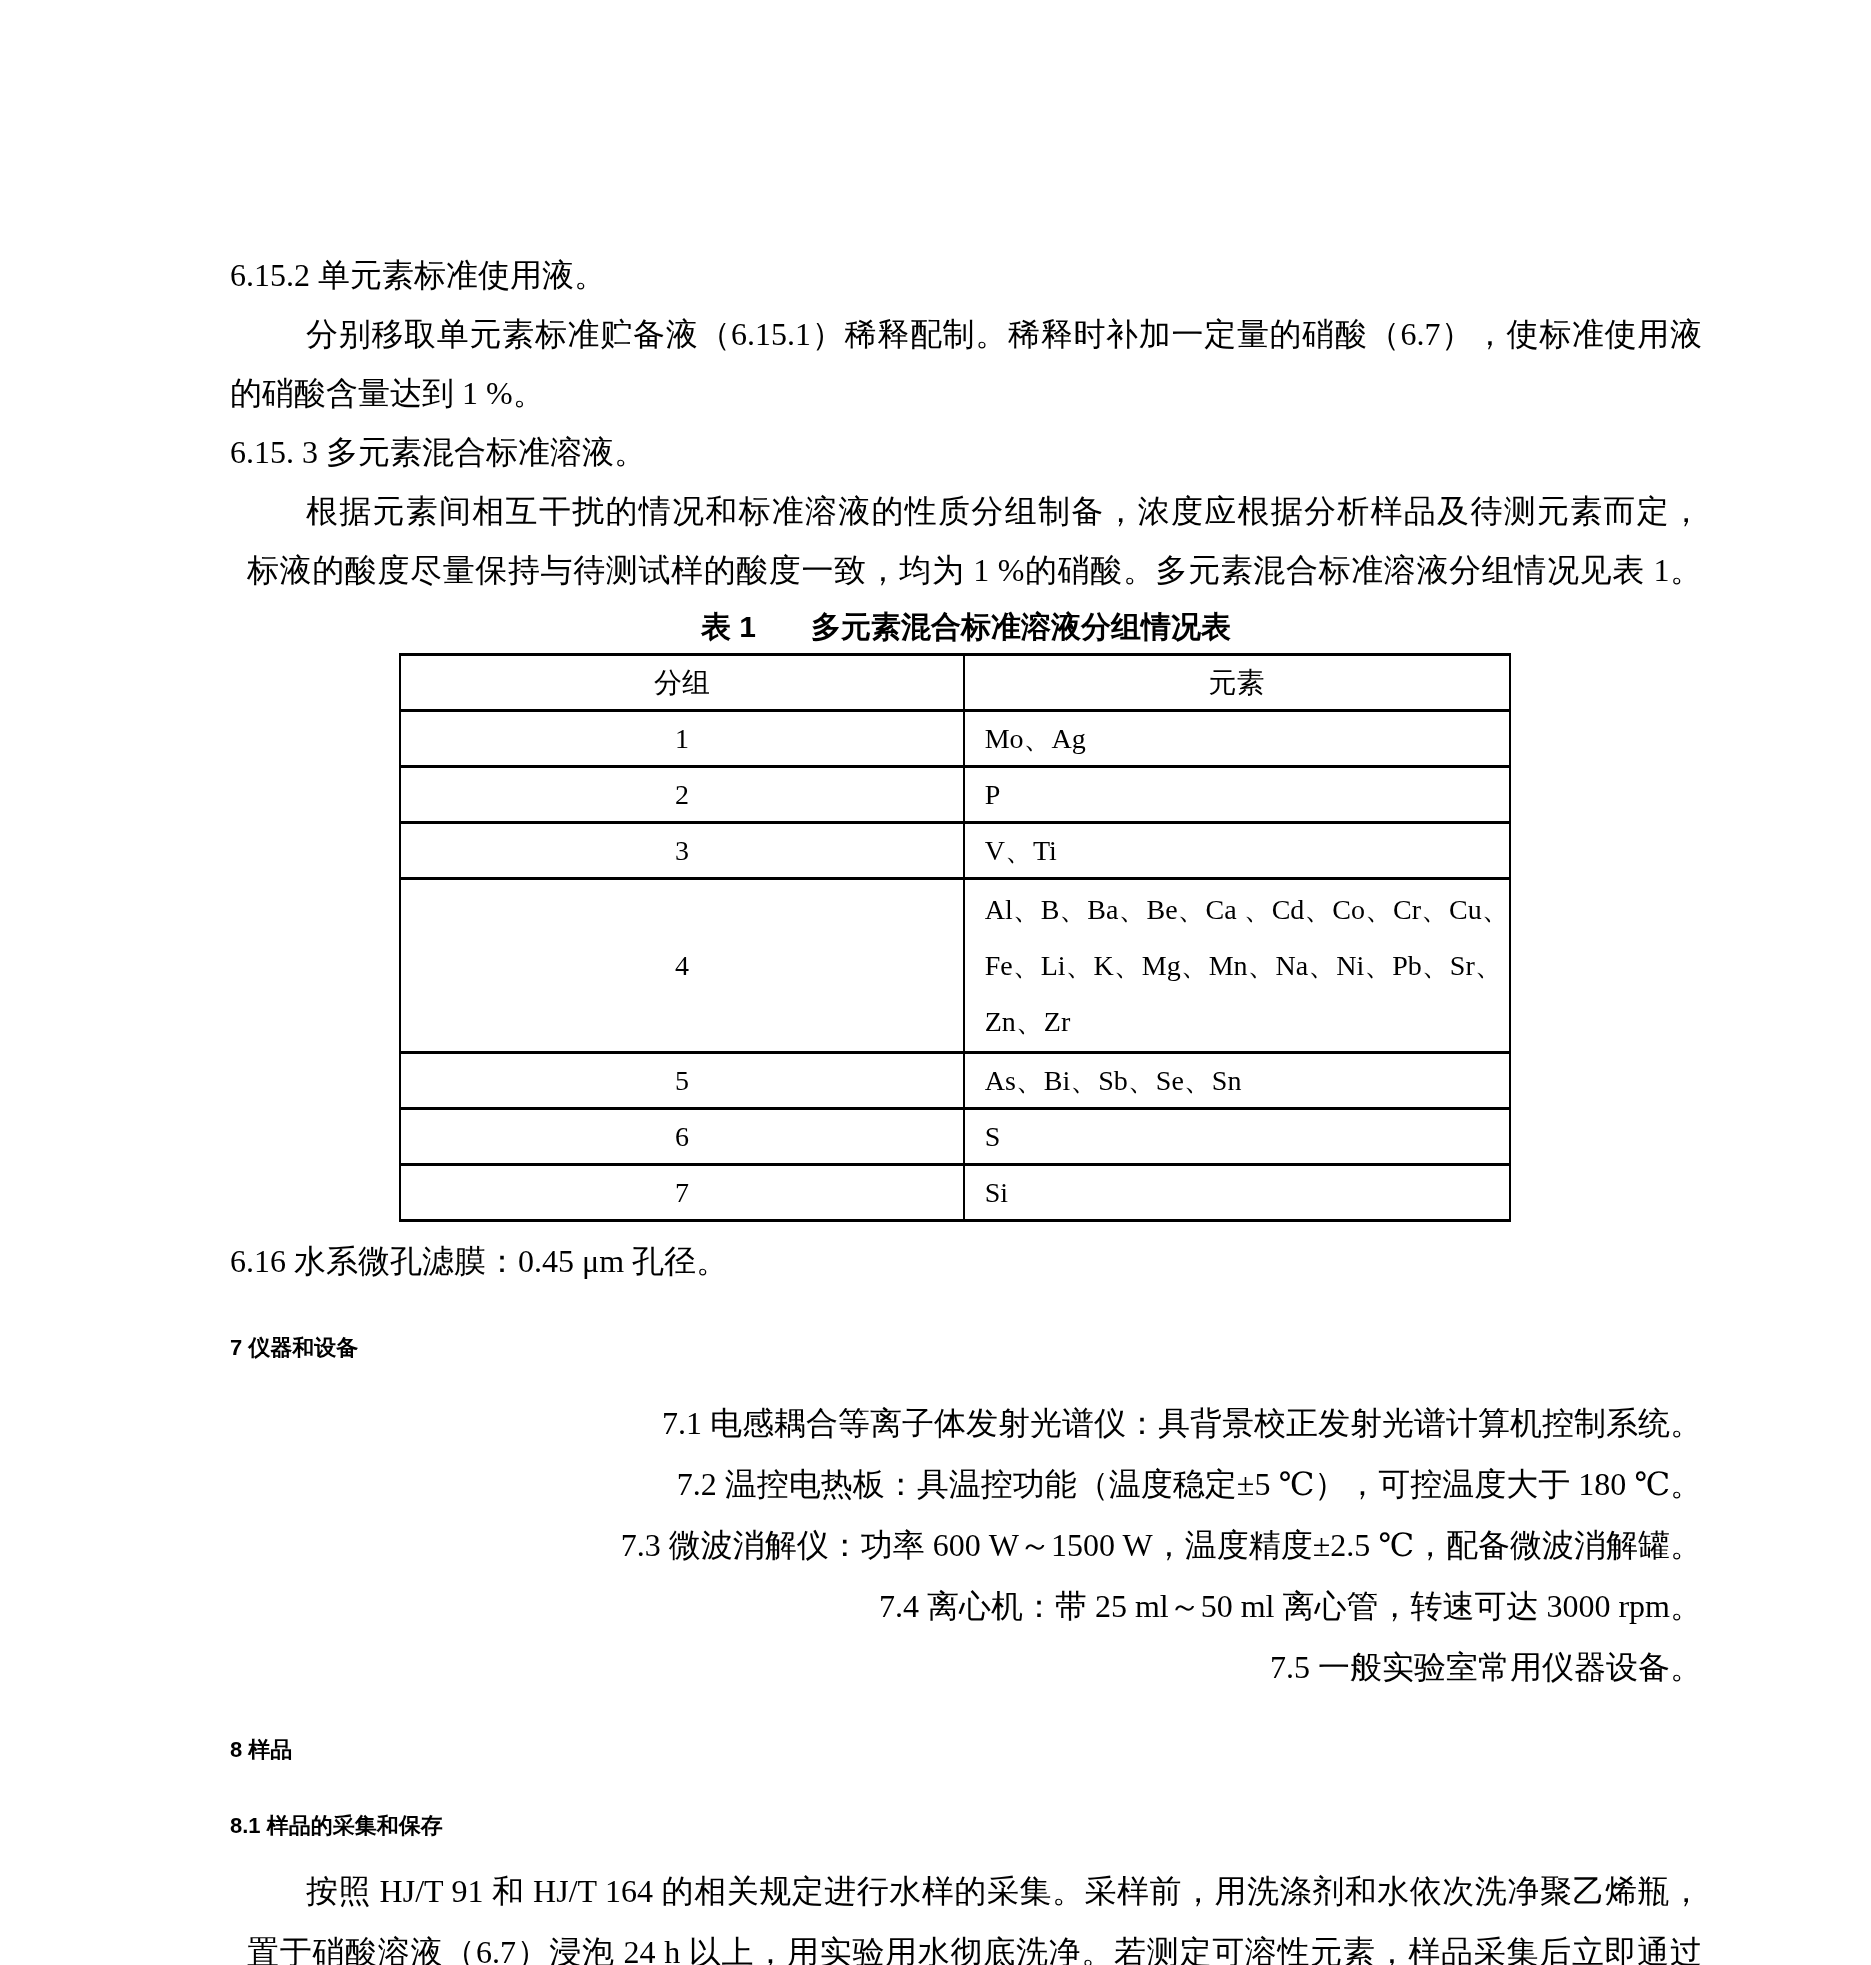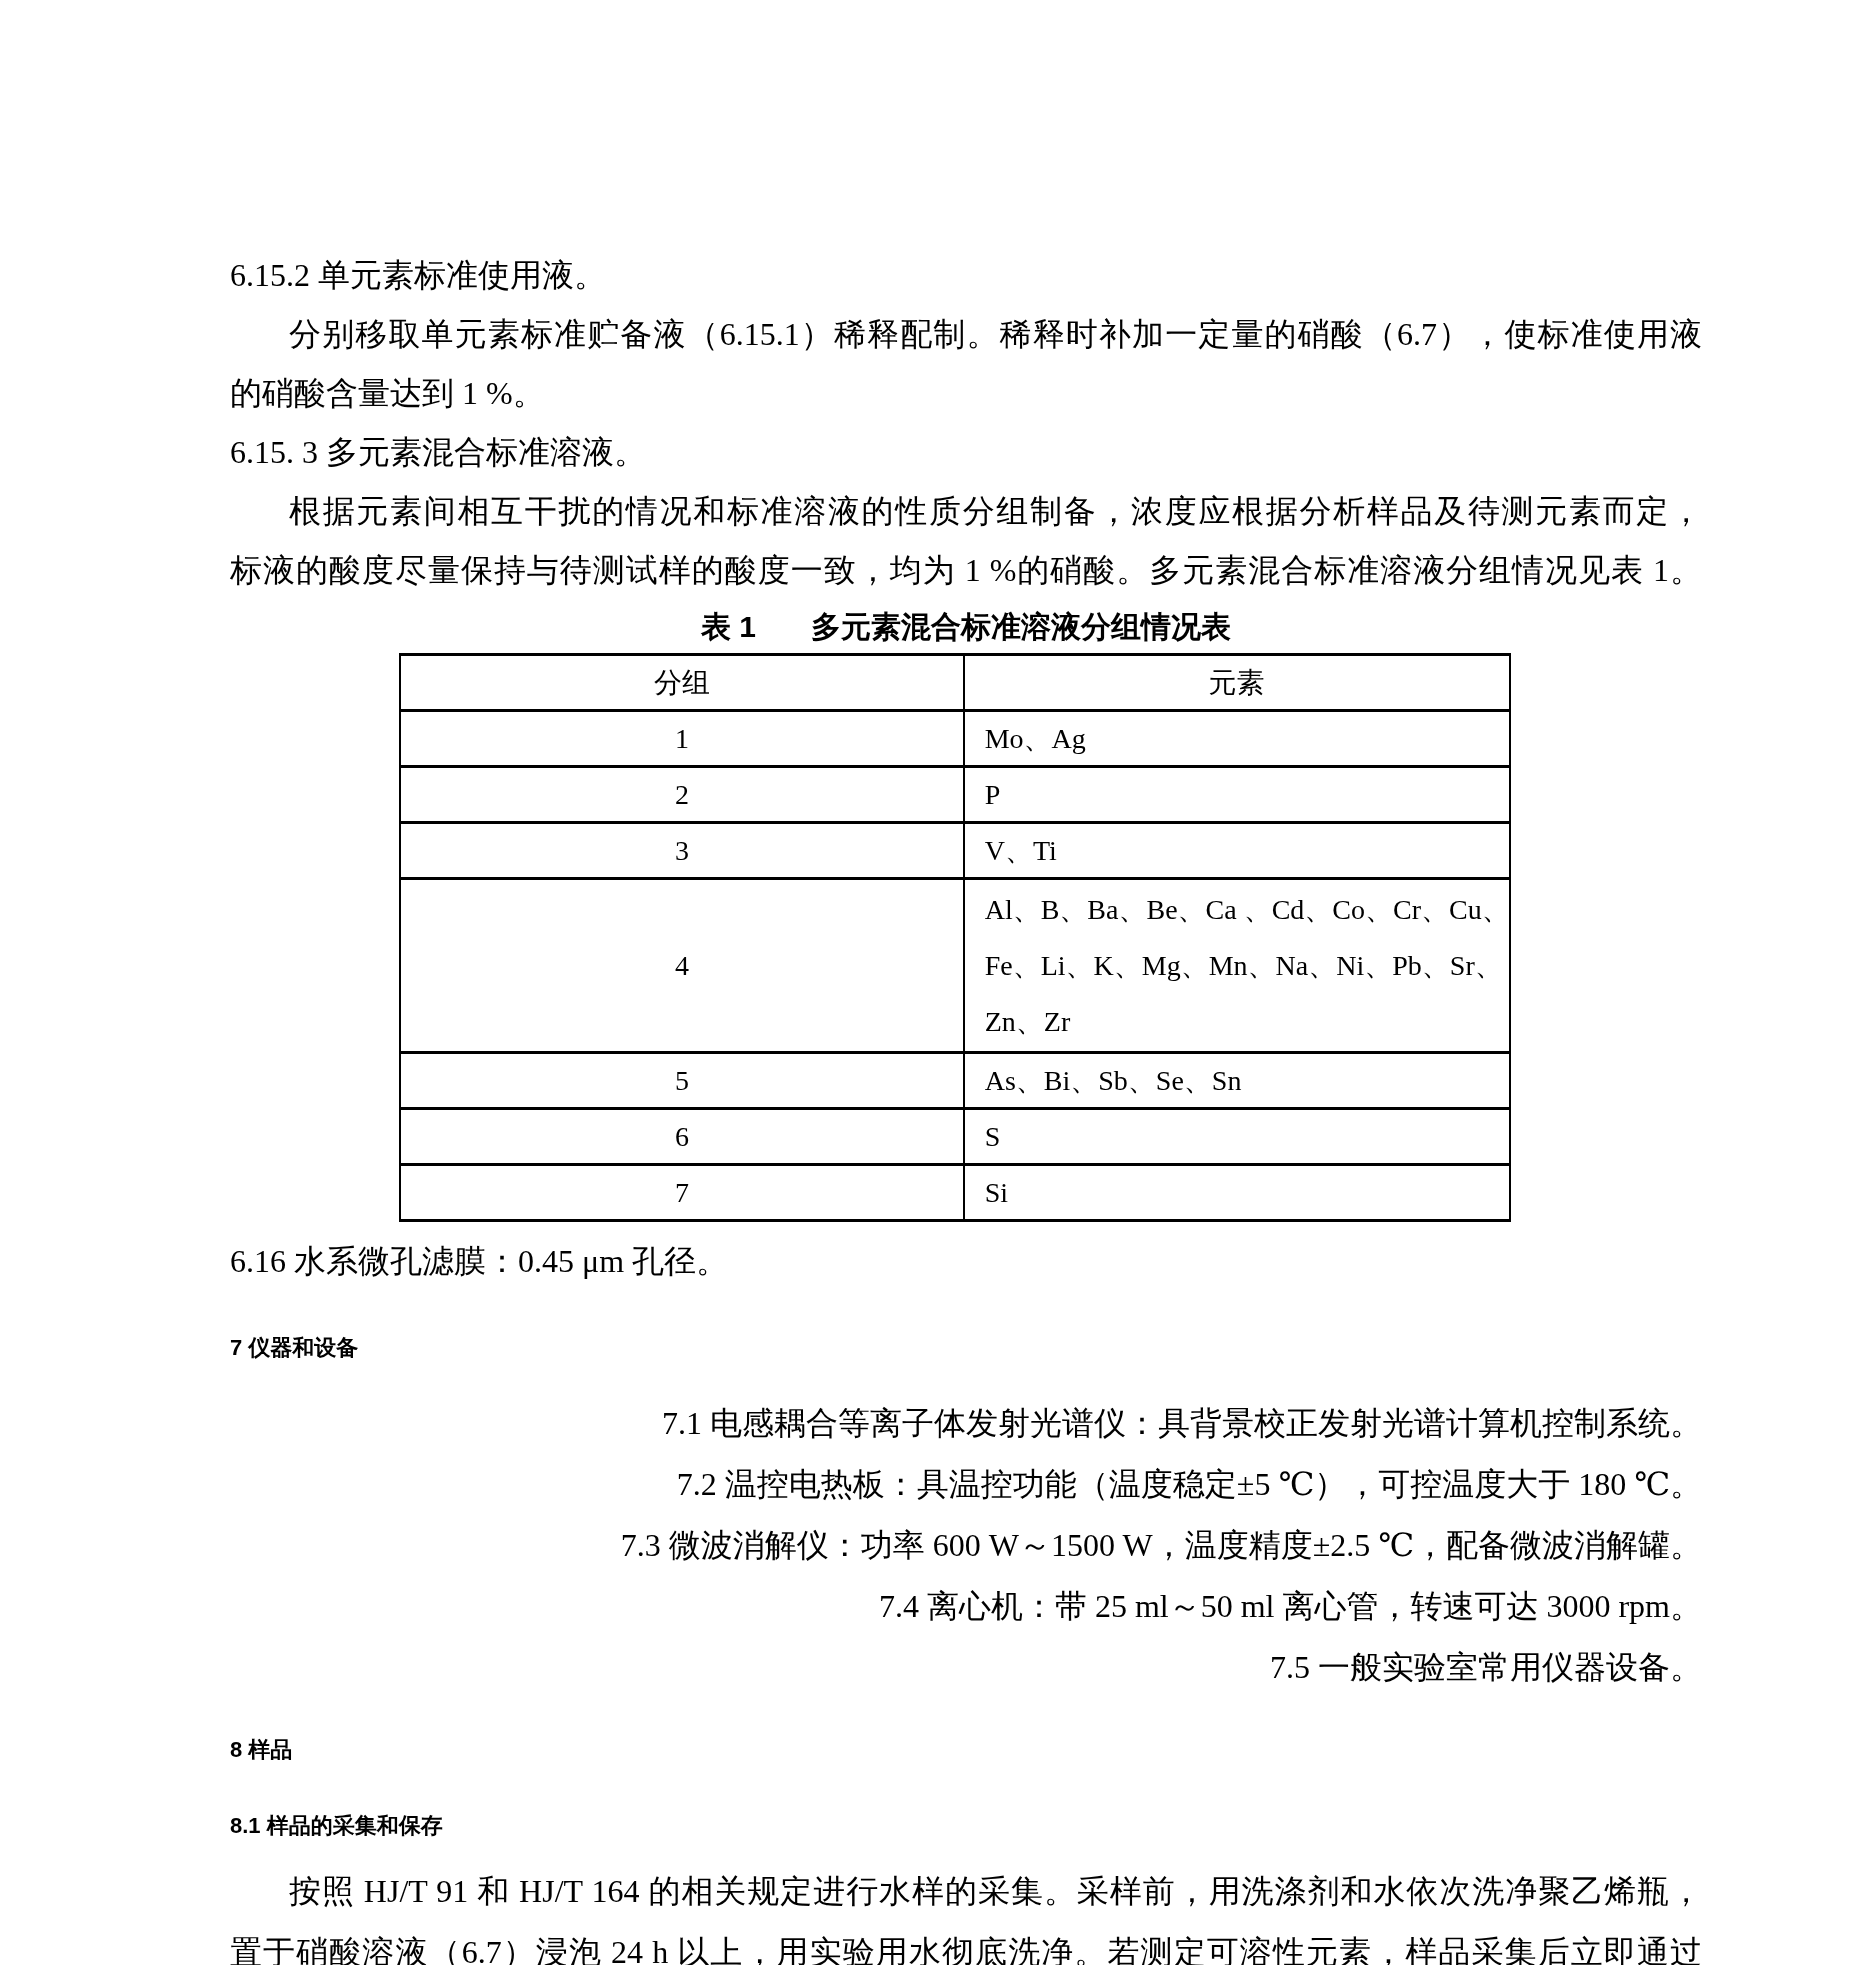--- a/index.html
+++ b/index.html
@@ -31,20 +31,21 @@
   .ln155 {
     height: 61px;
     line-height: 61px;
     text-align: right;
   }
   .ind { text-indent: 59px; }
   .jst {
     white-space: normal;
     text-align: justify;
     text-align-last: justify;
+    margin-left: 17px;
   }
   .hd {
     font-family: "Liberation Sans", "DejaVu Sans", sans-serif;
     font-weight: 700;
     font-size: 22px;
   }
   .mt15 { margin-top: 5.9px; }
   .mt25 { margin-top: 9.8px; }
   .mt40 { margin-top: 15.7px; }
   .mt45 { margin-top: 17.7px; }

